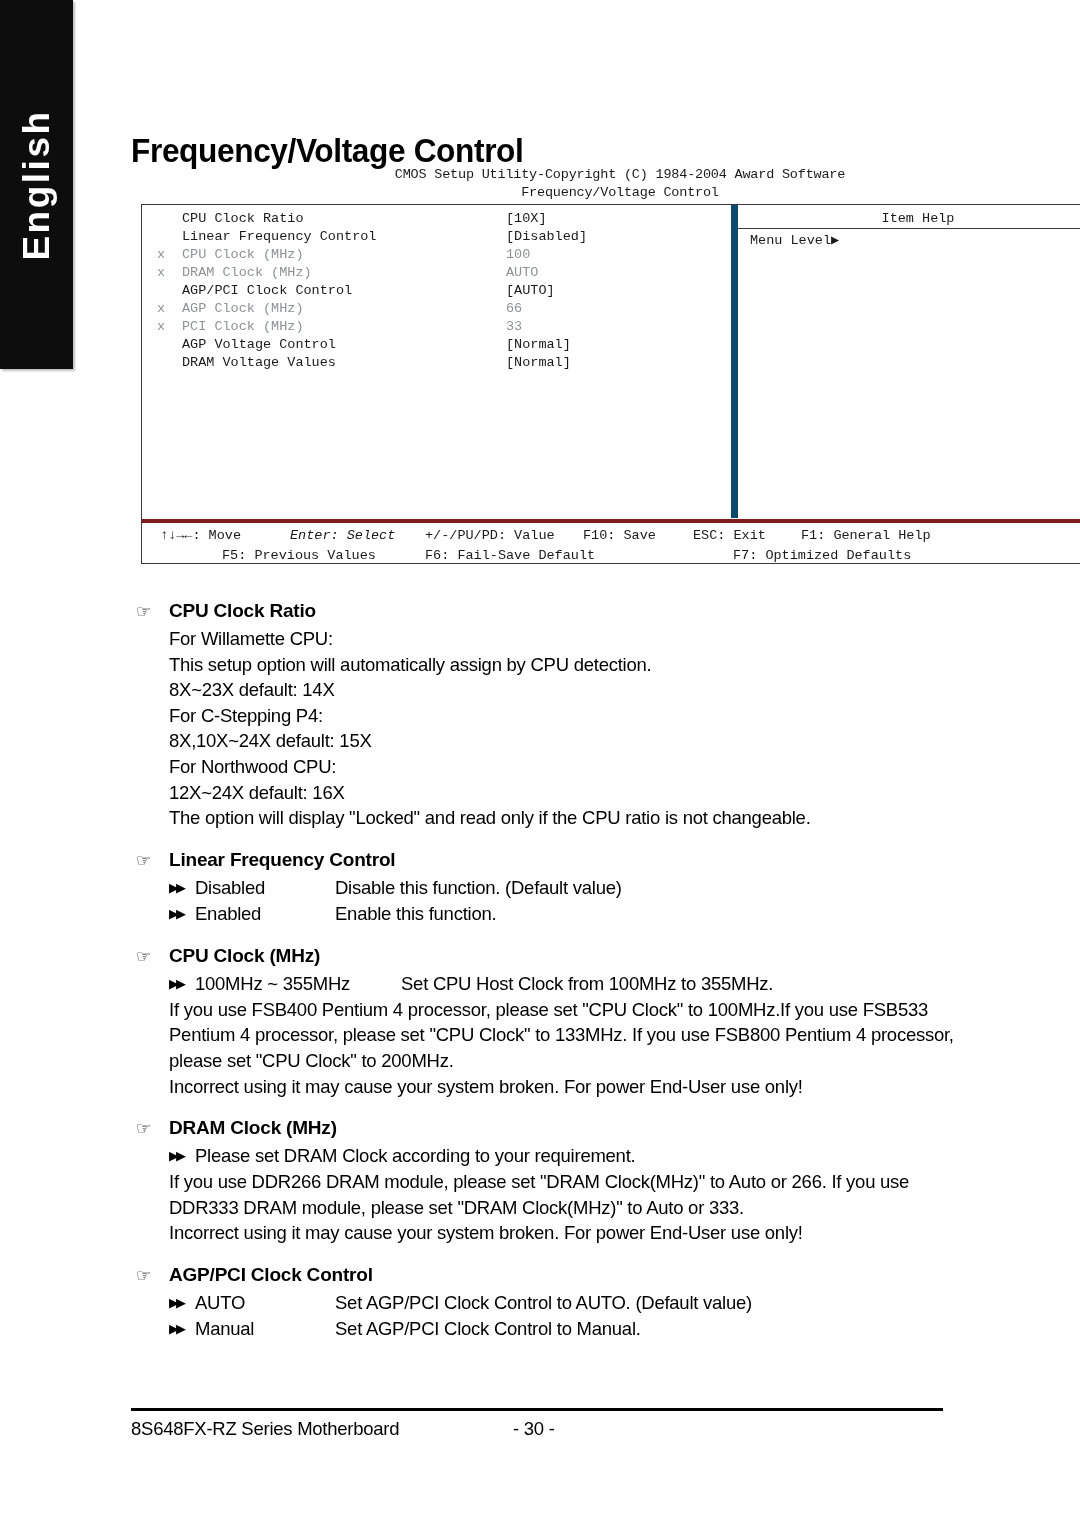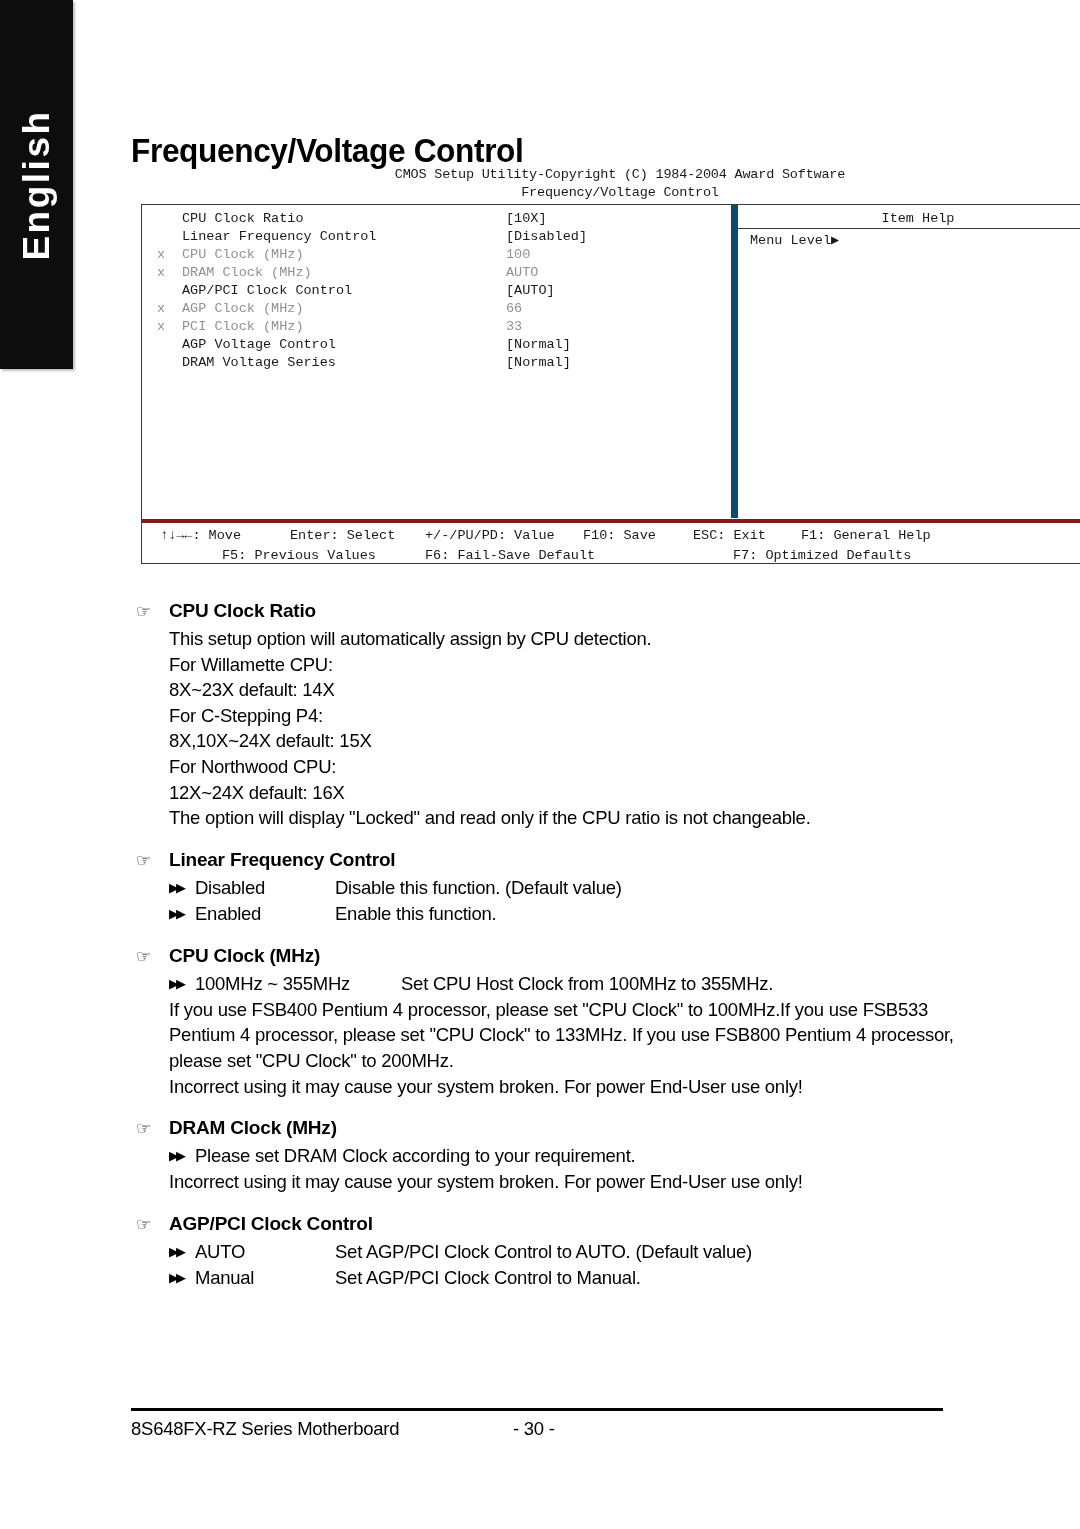--- a/index.html
+++ b/index.html
@@ -278,35 +278,35 @@
           <span class="row-label">PCI Clock (MHz)</span>
           <span class="row-value">33</span>
         </div>
         <div class="bios-row">
           <span class="row-mark"></span>
           <span class="row-label">AGP Voltage Control</span>
           <span class="row-value">[Normal]</span>
         </div>
         <div class="bios-row">
           <span class="row-mark"></span>
-          <span class="row-label">DRAM Voltage Series</span>
+          <span class="row-label">DRAM Voltage Values</span>
           <span class="row-value">[Normal]</span>
         </div>
       </div>
 
       <div class="bios-right">
         <div class="help-title">Item Help</div>
         <div class="help-body">Menu Level▶</div>
       </div>
     </div>
 
     <div class="bios-foot">
       <div class="foot-line">
         <span class="foot-seg" style="left:18px;">↑↓→←: Move</span>
-        <span class="foot-seg" style="left:148px;">Enter: Select</span>
+        <span class="foot-seg" style="left:148px;font-style:italic;">Enter: Select</span>
         <span class="foot-seg" style="left:283px;">+/-/PU/PD: Value</span>
         <span class="foot-seg" style="left:441px;">F10: Save</span>
         <span class="foot-seg" style="left:551px;">ESC: Exit</span>
         <span class="foot-seg" style="left:659px;">F1: General Help</span>
       </div>
       <div class="foot-line">
         <span class="foot-seg" style="left:80px;font-family:Liberation Mono, monospace;">F5: Previous Values</span>
         <span class="foot-seg" style="left:283px;">F6: Fail-Save Default</span>
         <span class="foot-seg" style="left:551px;margin-left:40px;">F7: Optimized Defaults</span>
       </div>
@@ -314,22 +314,22 @@
   </div>
 </div>
 
 <div id="content">
 
   <div class="section">
     <div class="sec-head">
       <span class="hand-icon">☞</span>
       <span>CPU Clock Ratio</span>
     </div>
+    <div class="para">For Willamette CPU:</div>
     <div class="para">This setup option will automatically assign by CPU detection.</div>
-    <div class="para">For Willamette CPU:</div>
     <div class="para">8X~23X default: 14X</div>
     <div class="para">For C-Stepping P4:</div>
     <div class="para">8X,10X~24X default: 15X</div>
     <div class="para">For Northwood CPU:</div>
     <div class="para">12X~24X default: 16X</div>
     <div class="para">The option will display "Locked" and read only if the CPU ratio is not changeable.</div>
   </div>
 
   <div class="gap-sm"></div>
 
@@ -367,20 +367,21 @@
 
   <div class="section">
     <div class="sec-head">
       <span class="hand-icon">☞</span>
       <span>DRAM Clock (MHz)</span>
     </div>
     <div class="opt-row">
       <span class="opt-arrow">▶▶</span>
       <span>Please set DRAM Clock according to your requirement.</span>
     </div>
+    <div class="para wrap">If you use DDR266 DRAM module, please set "DRAM Clock(MHz)" to Auto or 266. If you use DDR333 DRAM module, please set "DRAM Clock(MHz)" to Auto or 333.</div>
     <div class="para">Incorrect using it may cause your system broken. For power End-User use only!</div>
   </div>
 
   <div class="gap-sm"></div>
 
   <div class="section">
     <div class="sec-head">
       <span class="hand-icon">☞</span>
       <span>AGP/PCI Clock Control</span>
     </div>

